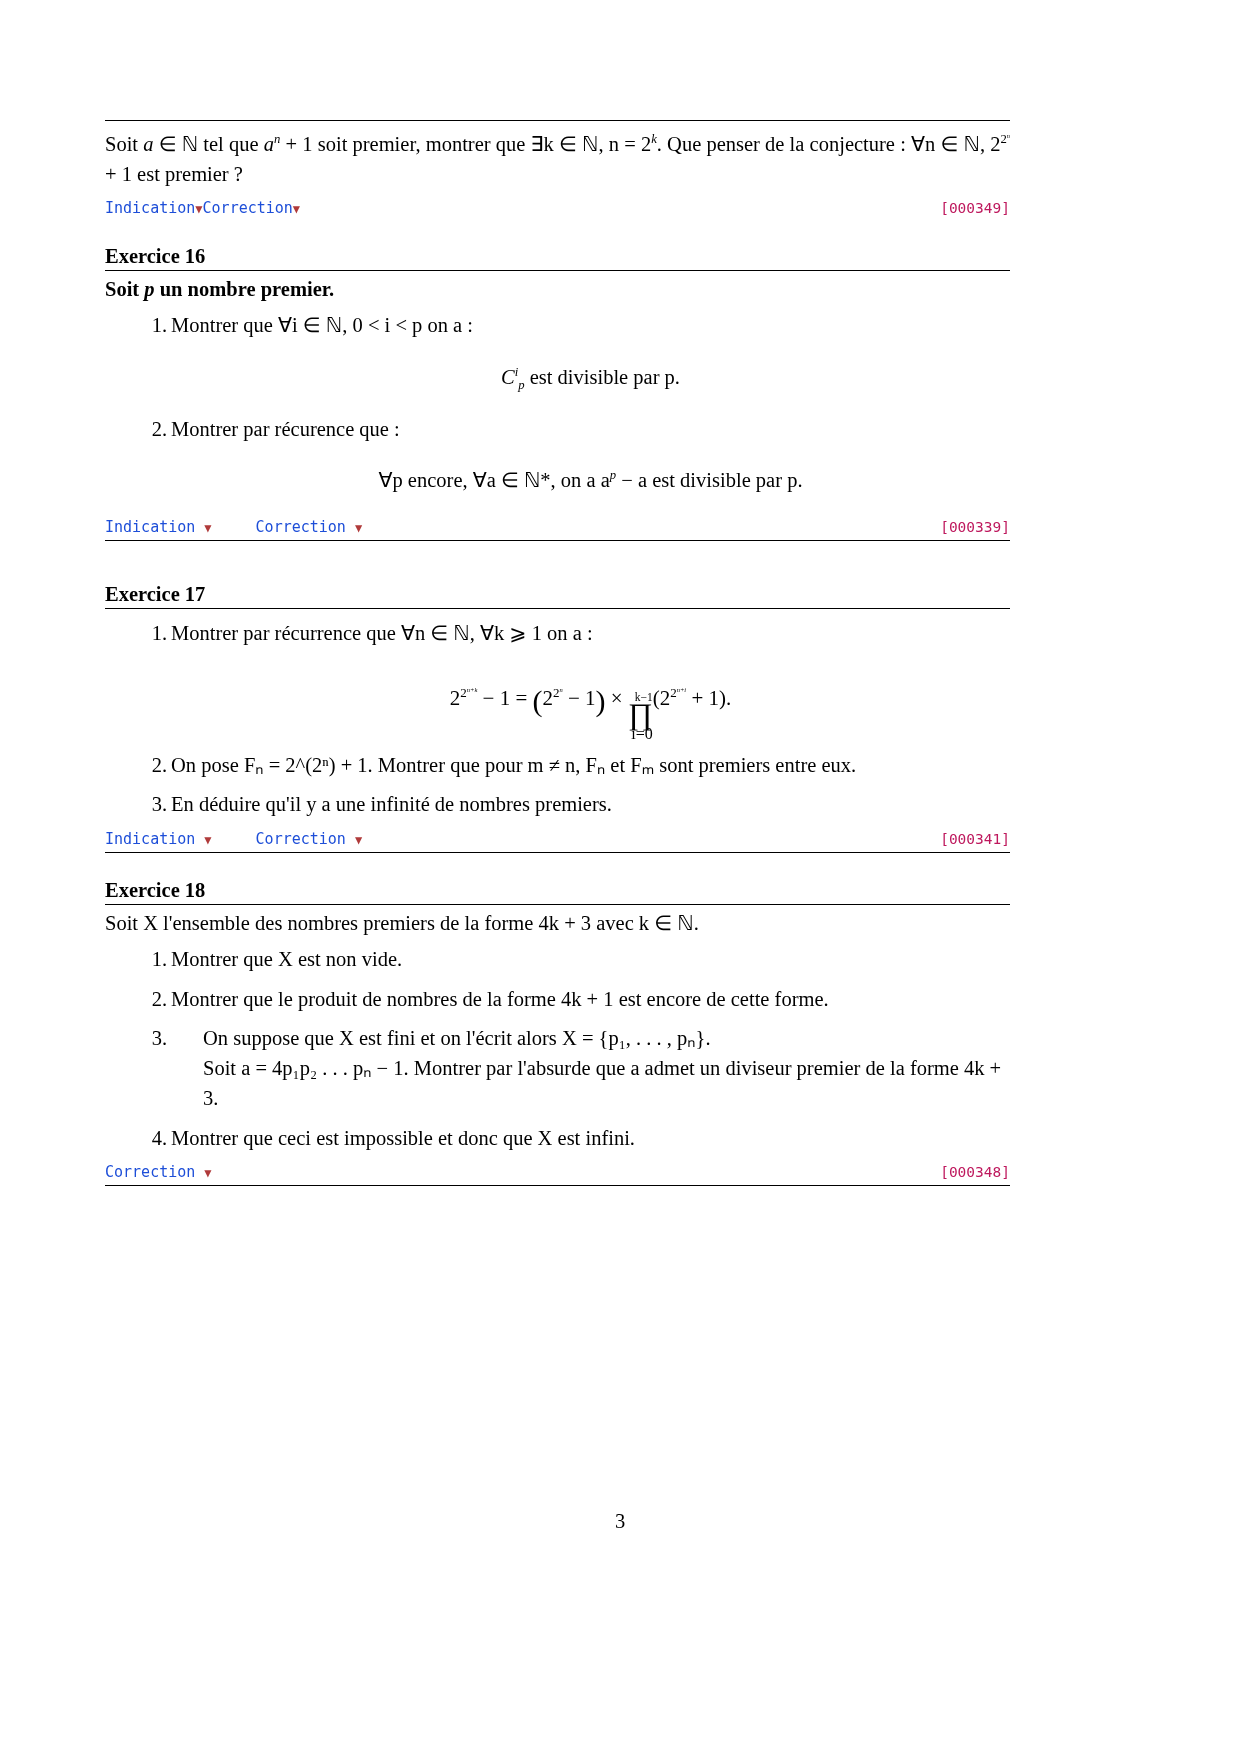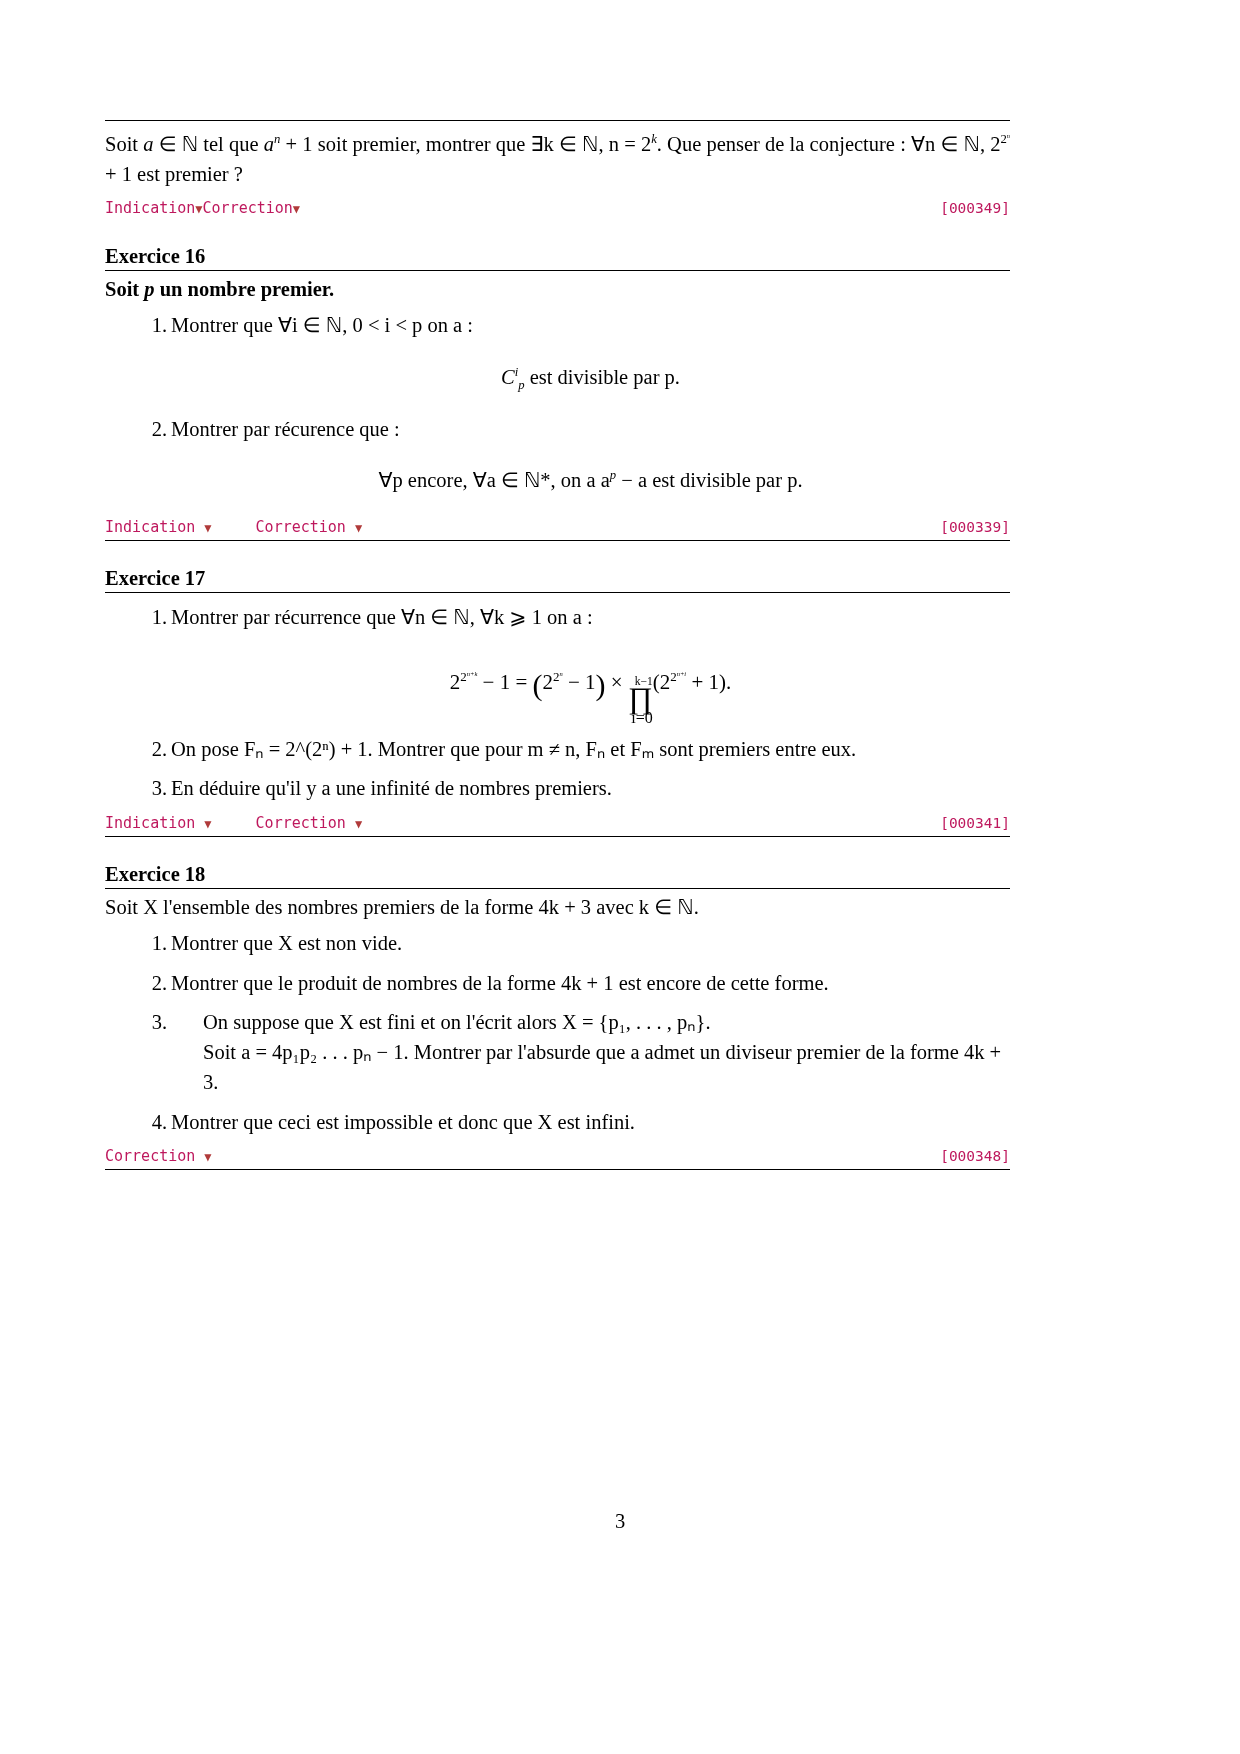--- a/index.html
+++ b/index.html
@@ -60,21 +60,21 @@
     justify-content: space-between;
     font-family: "DejaVu Sans Mono", monospace;
     font-size: 15px;
     color: #b03a3a;
     margin-top: 10px;
     margin-bottom: 4px;
   }
   .links .left { display: flex; gap: 0; align-items: baseline; }
   .links .left.sp { gap: 44px; }
   .links a {
-    color: #be185d;
+    color: #1d4ed8;
     text-decoration: none;
     white-space: nowrap;
   }
   .tri { font-size: 12px; }
   .code {
     font-family: "DejaVu Sans Mono", monospace;
     font-size: 14.5px;
     color: #be185d;
   }
 
@@ -184,21 +184,21 @@
       <div class="links">
         <span class="left sp">
           <span><a href="#"><span>Indication</span></a> <span class="tri">▼</span></span>
           <span><a href="#"><span>Correction</span></a> <span class="tri">▼</span></span>
         </span>
         <span class="code">[000339]</span>
       </div>
       <hr class="rule">
     </div>
 
-    <div class="ex-head-wrap" style="margin-top:24px;">
+    <div class="ex-head-wrap" style="margin-top:40px;">
       <div class="ex-head">Exercice 17</div>
       <hr class="rule">
 
       <ol class="enum" style="margin-top:10px;">
         <li>
           <span class="num">1.</span>
           <span>Montrer par récurrence que ∀n ∈ ℕ, ∀k ⩾ 1 on a :</span>
 
           <div class="display big">
             <span>2</span><sup class="s"><span>2</span><sup class="ss it">n+k</sup></sup><span> − 1 = </span><span class="bigparen">(</span><span>2</span><sup class="s"><span>2</span><sup class="ss it">n</sup></sup><span> − 1</span><span class="bigparen">)</span><span> × </span><span class="frac-prod"><span class="prod-top">k−1</span><span class="prod-sym">∏</span><span class="prod-bot">i=0</span></span><span>(2</span><sup class="s"><span>2</span><sup class="ss it">n+i</sup></sup><span> + 1).</span>

